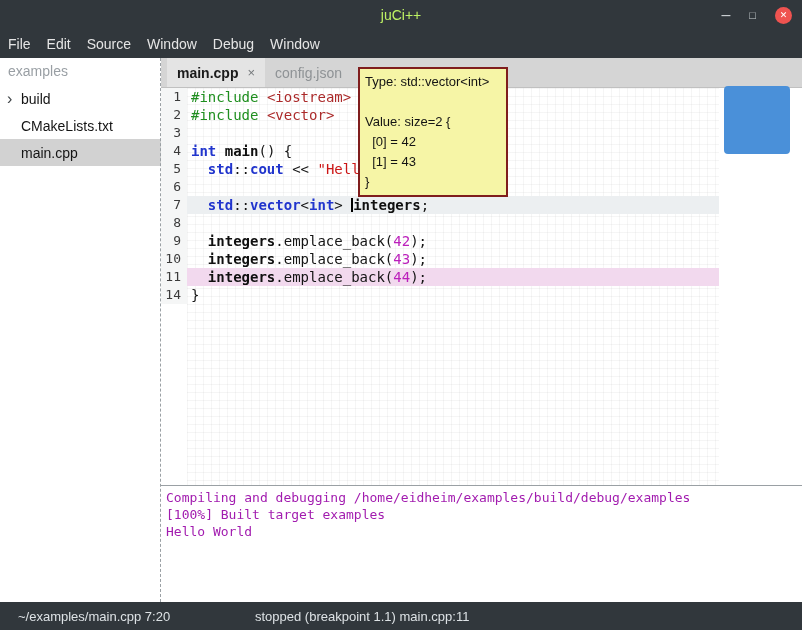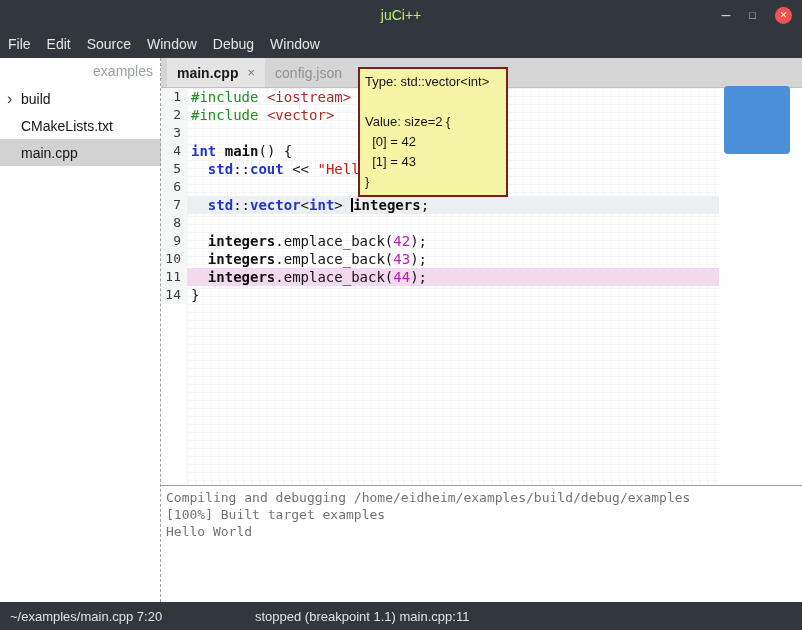--- a/index.html
+++ b/index.html
@@ -11,21 +11,21 @@
   .window-title { position: absolute; left: 0; right: 0; text-align: center; color: #bef264; font-size: 14px; }
   .win-controls { position: absolute; right: 10px; top: 0; height: 30px; display: flex; align-items: center; gap: 19px; z-index: 2; }
   .ctl-min { color: #cdd2d5; font-size: 16px; line-height: 1; }
   .ctl-max { color: #cdd2d5; font-size: 11px; line-height: 1; }
   .ctl-close { width: 17px; height: 17px; border-radius: 50%; background: var(--close_button); color: #fff; font-size: 9px; display: flex; align-items: center; justify-content: center; }
   .menubar { height: 28px; background: var(--titlebar_bg); display: flex; align-items: center; font-size: 14px; color: #e5e5e5; }
   .menu-item { padding: 0 8px; }
 
   .main { position: absolute; top: 58px; left: 0; right: 0; bottom: 28px; display: flex; }
   .sidebar { width: 161px; flex: none; background: #fff; font-size: 14px; }
-  .sidebar-header { color: #999fa4; padding: 5px 8px; height: 27px; text-align: right; }
+  .sidebar-header { color: #999fa4; padding: 5px 8px; height: 27px; }
   .tree-item { height: 27px; display: flex; align-items: center; padding-left: 21px; color: #141414; position: relative; }
   .tree-item.selected { background: #d2d2d2; }
   .expander { position: absolute; left: 7px; top: 50%; transform: translateY(-52%); color: #3f4447; font-size: 16px; }
   .v-divider { position: absolute; left: 160px; top: 58px; bottom: 28px; width: 0; border-left: 1px dashed #9aa0a4; z-index: 5; }
 
   .right { flex: 1; display: flex; flex-direction: column; min-width: 0; position: relative; }
   .tabbar { height: 30px; flex: none; background: #d5d5d5; border-bottom: 1px solid #c0c0c0; display: flex; font-size: 14px; padding-left: 6px; }
   .tab { display: flex; align-items: center; padding: 0 10px; gap: 9px; color: #8e9295; }
   .tab.active { background: #e4e4e4; color: #1b1b1b; font-weight: bold; }
   .tab-close { font-weight: normal; color: #75797c; font-size: 13px; }
@@ -45,24 +45,24 @@
   .tk-pre { color: var(--pre_color); text-align: right; }
   .tk-inc { color: var(--inc_color); }
   .tk-str { color: var(--str_color); }
   .tk-kw  { color: var(--kw_color); font-weight: bold; }
   .tk-var { color: #101010; font-weight: bold; }
   .tk-num { color: var(--num_color); margin-top: 36px; }
   .caret { display: inline-block; width: 0; height: 14px; border-left: 2px solid #000; vertical-align: -2px; }
   .scroll-thumb { position: absolute; top: -2px; right: 12px; width: 66px; height: 68px; background: var(--scrollbar_blue); border-radius: 4px; z-index: 4; }
 
   .h-divider { height: 1px; flex: none; background: #9aa0a4; }
-  .output { flex: 1; background: #fff; font-family: "DejaVu Sans Mono", monospace; font-size: 13px; line-height: 17px; color: #737373; padding: 3px 5px; overflow: hidden; }
+  .output { flex: 1; background: #fff; font-family: "DejaVu Sans Mono", monospace; font-size: 13px; line-height: 17px; color: #a21caf; padding: 3px 5px; overflow: hidden; }
 
   .statusbar { position: absolute; left: 0; right: 0; bottom: 0; height: 28px; background: var(--titlebar_bg); color: #dde2e5; font-size: 13px; display: flex; align-items: center; }
-  .status-left { padding-left: 10px; }
+  .status-left { padding-left: 18px; }
   .status-center { position: absolute; left: 255px; }
 
   .tooltip { position: absolute; left: 358px; top: 67px; width: 150px; background: var(--tooltip_bg); border: 2px solid #7f1d1d; padding: 3px 5px; font-size: 13px; line-height: 20px; color: #141414; z-index: 20; }
   .tt-line { white-space: pre; }
 </style>
 </head>
 <body>
 
 <div class="titlebar">
   <div class="window-title">juCi++</div>

